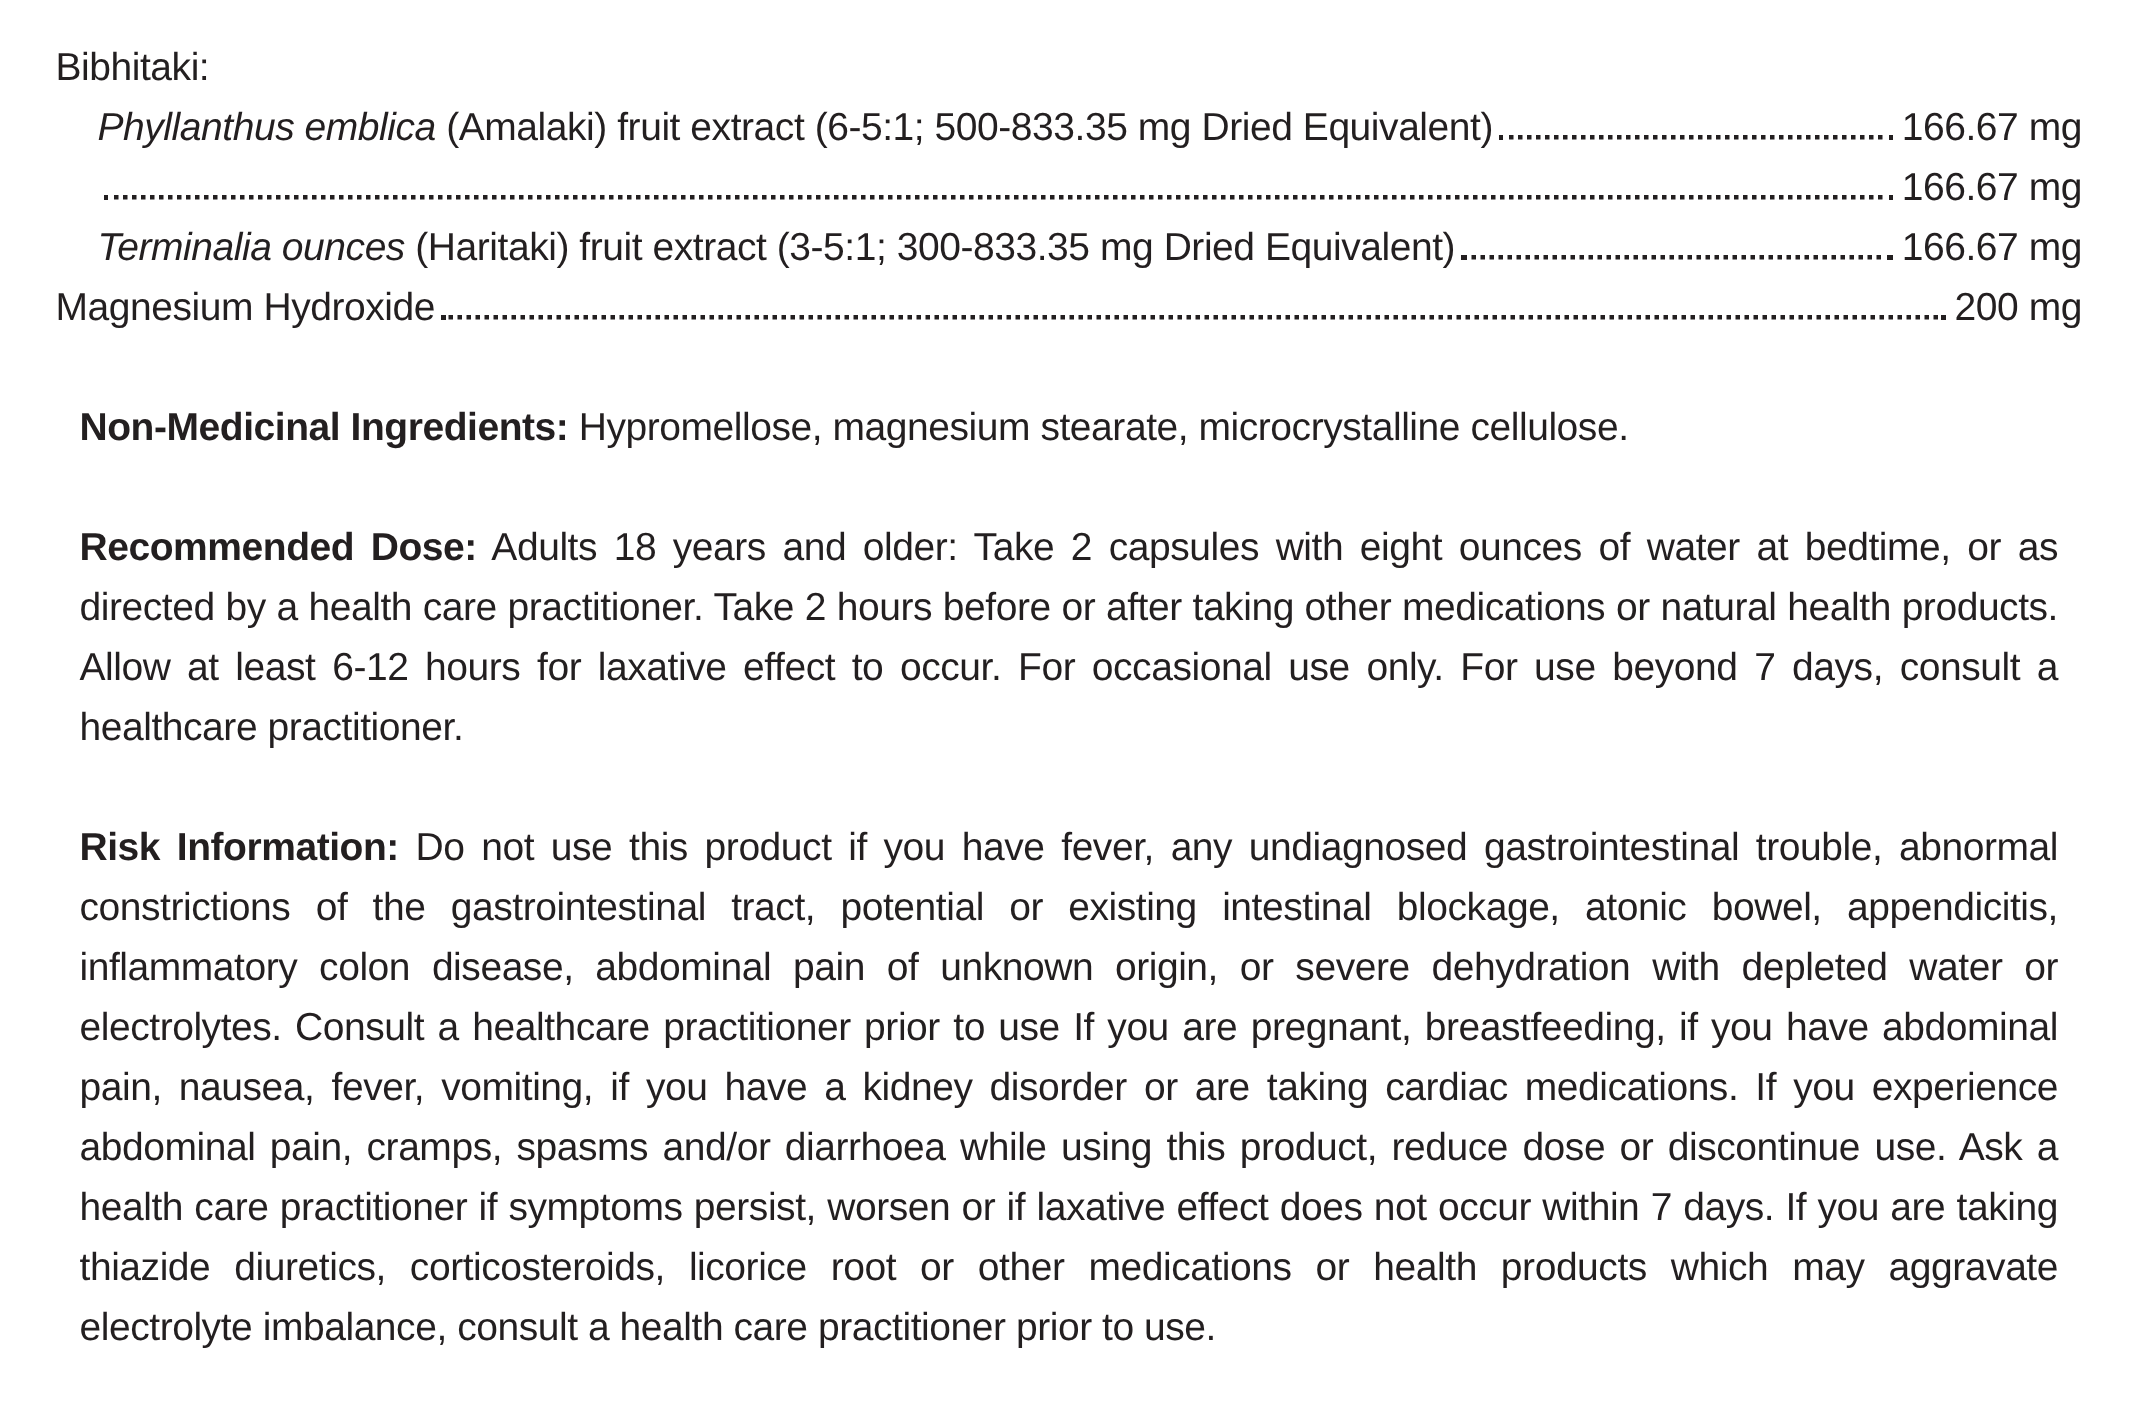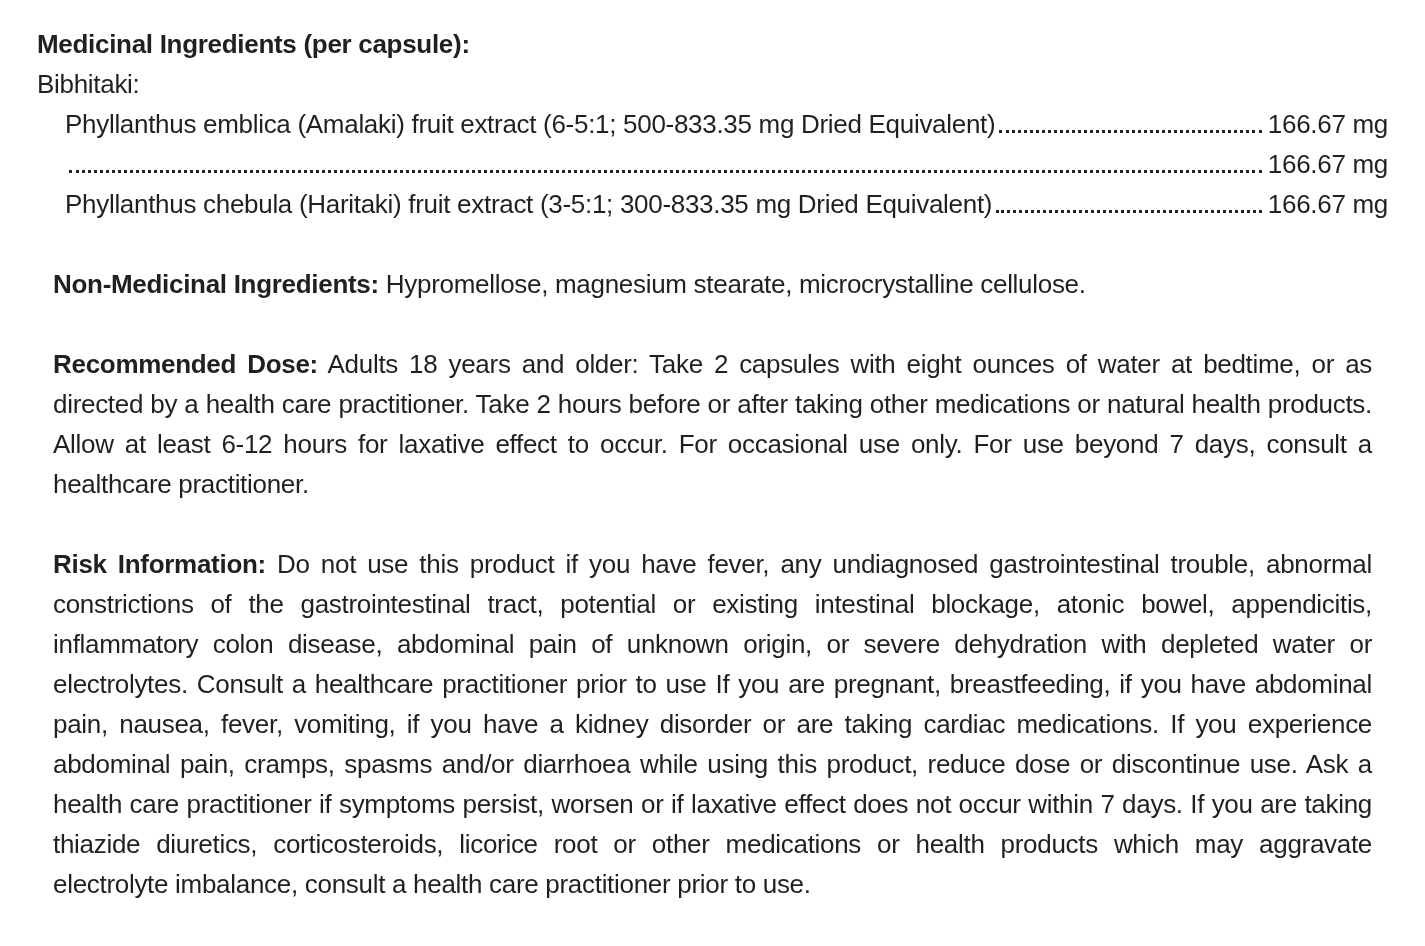--- a/index.html
+++ b/index.html
@@ -14,21 +14,21 @@
     font-family: "Liberation Sans", sans-serif;
     font-size: 26px;
     line-height: 40px;
     letter-spacing: -0.3px;
     overflow: hidden;
   }
   .page {
     padding: 24px 37px 0 37px;
   }
   .bold { font-weight: 700; }
-  .italic { }
+  .italic { font-style: italic; }
 
   .section { margin: 0 0 40px 0; }
 
   .para {
     text-align: justify;
     margin: 16px;
   }
 
   .ing-row {
     display: flex;
@@ -48,41 +48,45 @@
   }
 
   .ing-amount { flex: 0 0 auto; }
 </style>
 </head>
 <body>
 
 <div class="page">
 
   <div class="section">
-    <div class="bold">Medicinal Ingredients (per capsule):</div>
 
     <div>Bibhitaki:</div>
 
     <div class="ing-row indented">
       <span class="ing-name"><span class="italic">Phyllanthus emblica</span><span> (Amalaki) fruit extract (6-5:1; 500-833.35 mg Dried Equivalent)</span></span>
       <span class="leader"></span>
       <span class="ing-amount">166.67 mg</span>
     </div>
 
     <div class="ing-row indented">
       <span class="leader"></span>
       <span class="ing-amount">166.67 mg</span>
     </div>
 
     <div class="ing-row indented">
-      <span class="ing-name"><span class="italic">Phyllanthus chebula</span><span> (Haritaki) fruit extract (3-5:1; 300-833.35 mg Dried Equivalent)</span></span>
+      <span class="ing-name"><span class="italic">Terminalia ounces</span><span> (Haritaki) fruit extract (3-5:1; 300-833.35 mg Dried Equivalent)</span></span>
       <span class="leader"></span>
       <span class="ing-amount">166.67 mg</span>
     </div>
 
+    <div class="ing-row">
+      <span class="ing-name"><span>Magnesium Hydroxide </span></span>
+      <span class="leader"></span>
+      <span class="ing-amount">200 mg</span>
+    </div>
   </div>
 
   <div class="section">
     <p class="para"><span class="bold">Non-Medicinal Ingredients:</span><span> Hypromellose, magnesium stearate, microcrystalline cellulose.</span></p>
   </div>
 
   <div class="section">
     <p class="para"><span class="bold">Recommended Dose:</span><span> Adults 18 years and older: Take 2 capsules with eight ounces of water at bedtime, or as directed by a health care practitioner. Take 2 hours before or after taking other medications or natural health products. Allow at least 6-12 hours for laxative effect to occur. For occasional use only. For use beyond 7 days, consult a healthcare practitioner.</span></p>
   </div>
 

